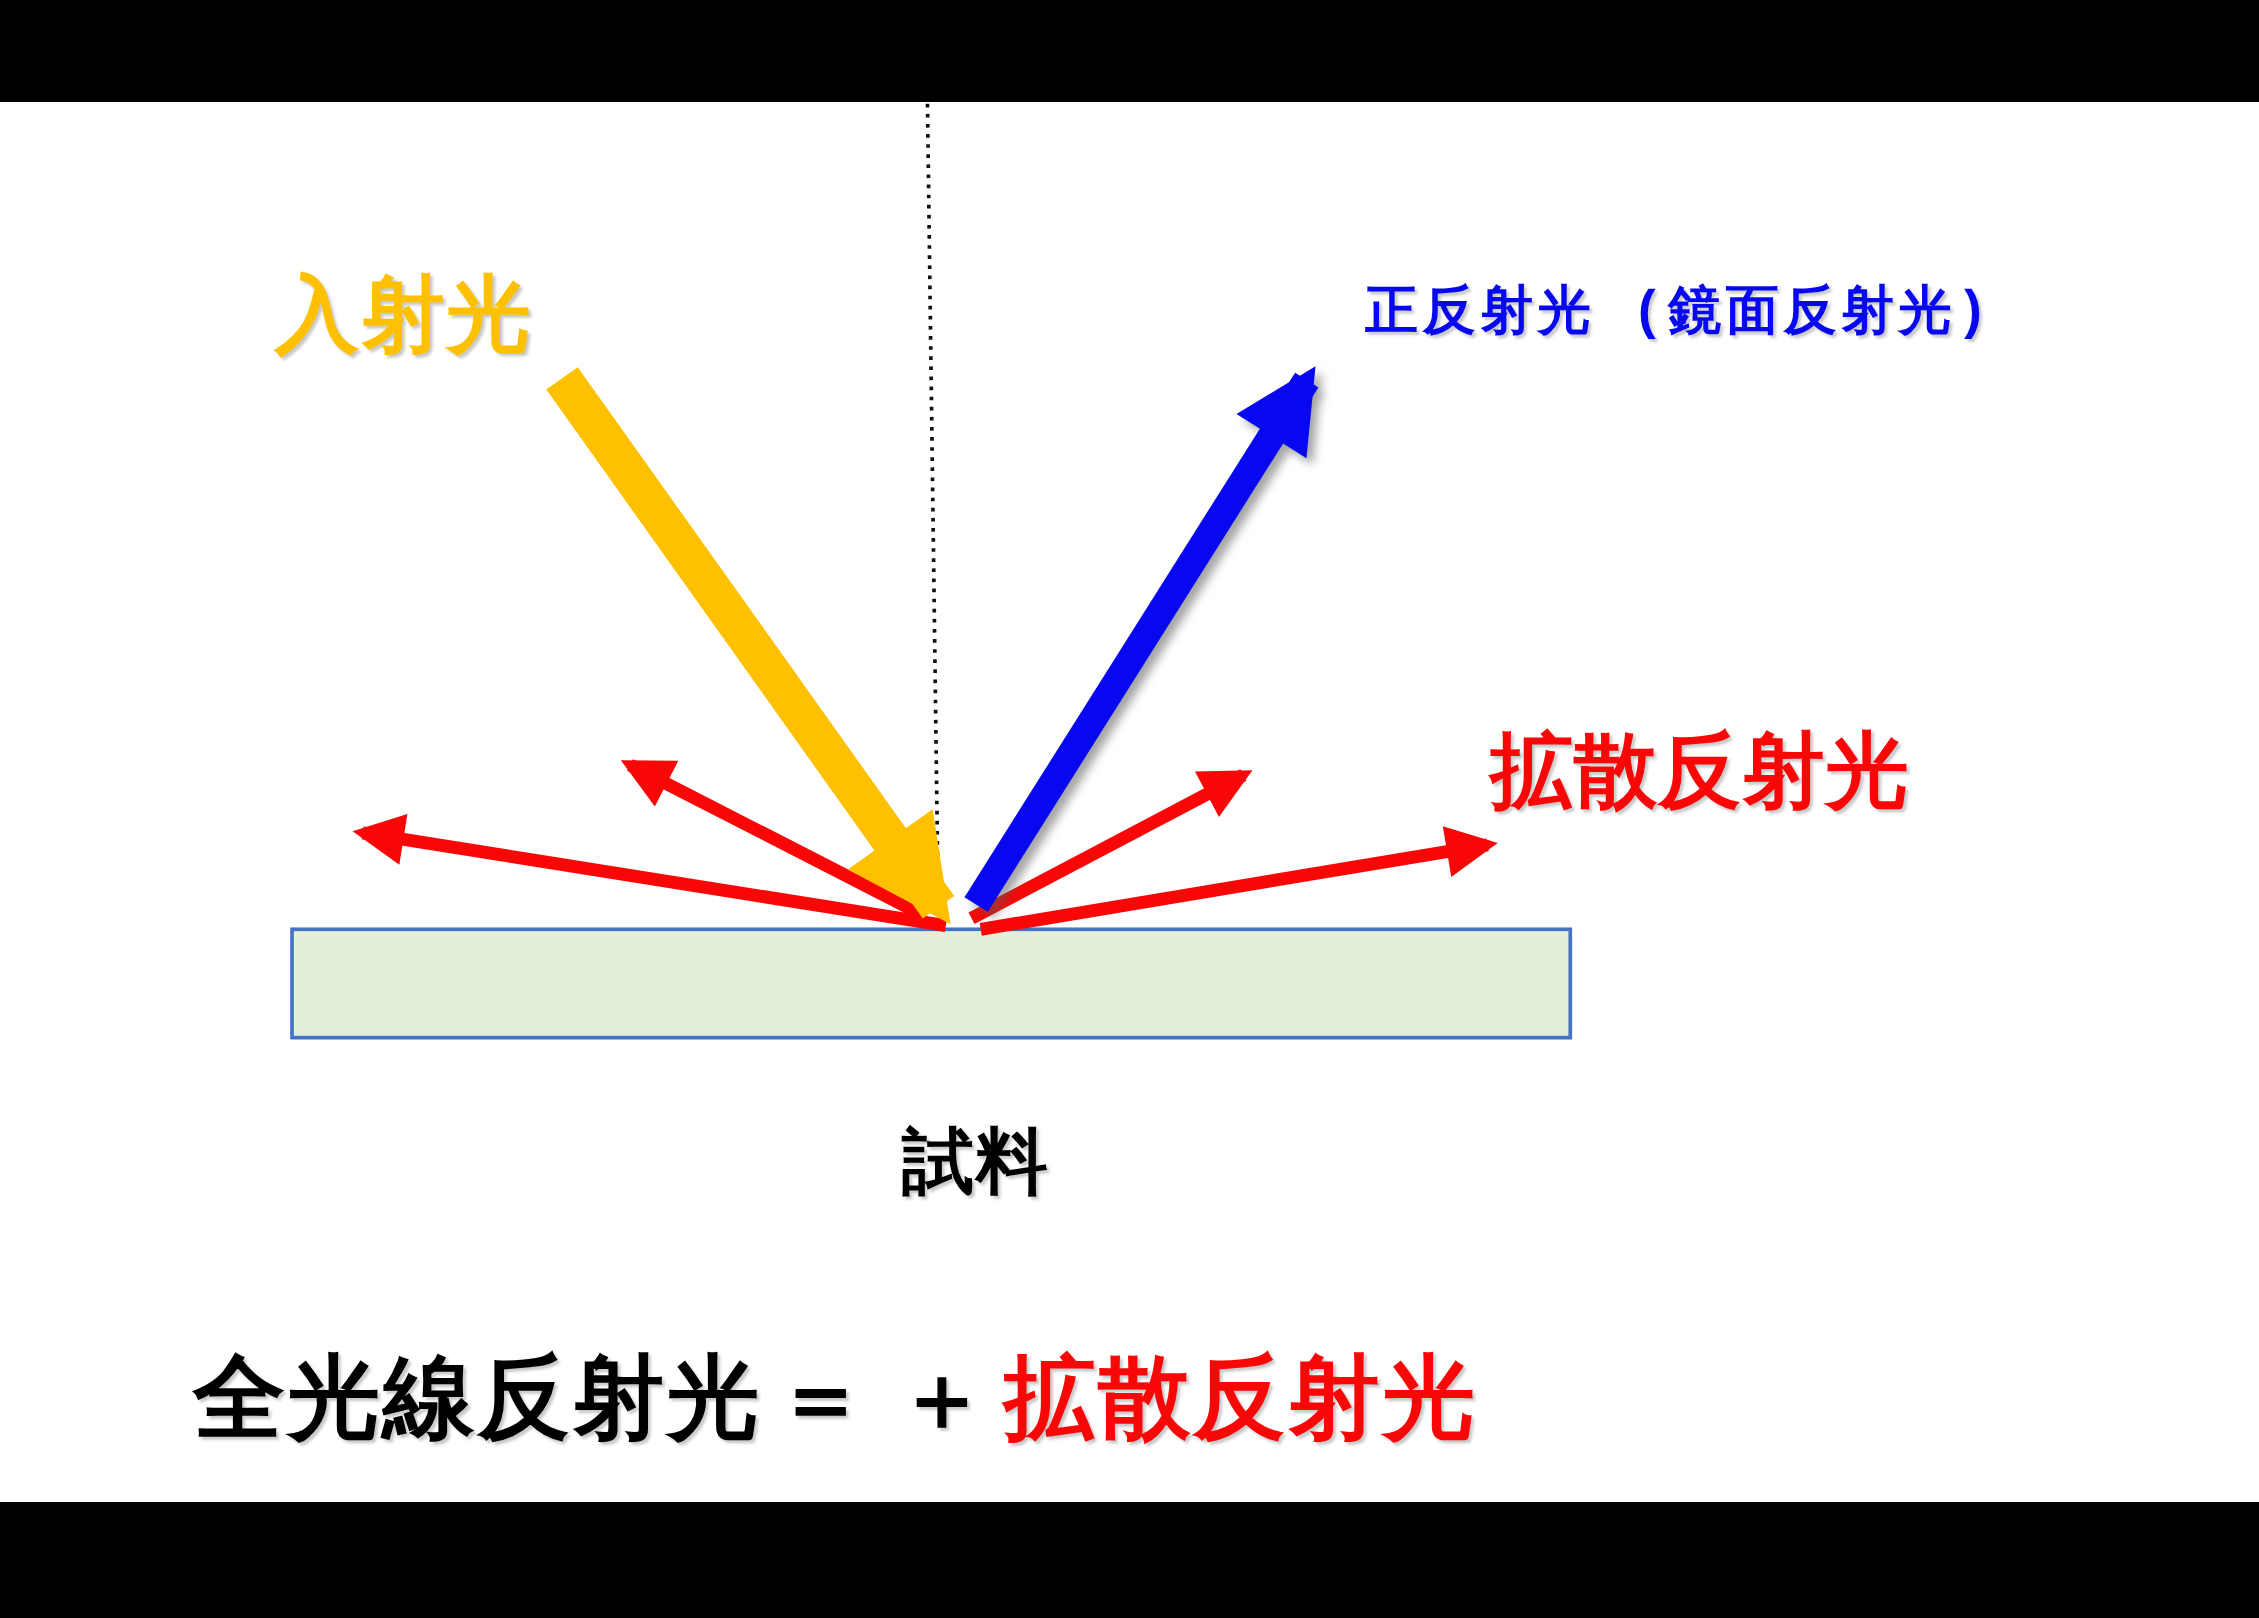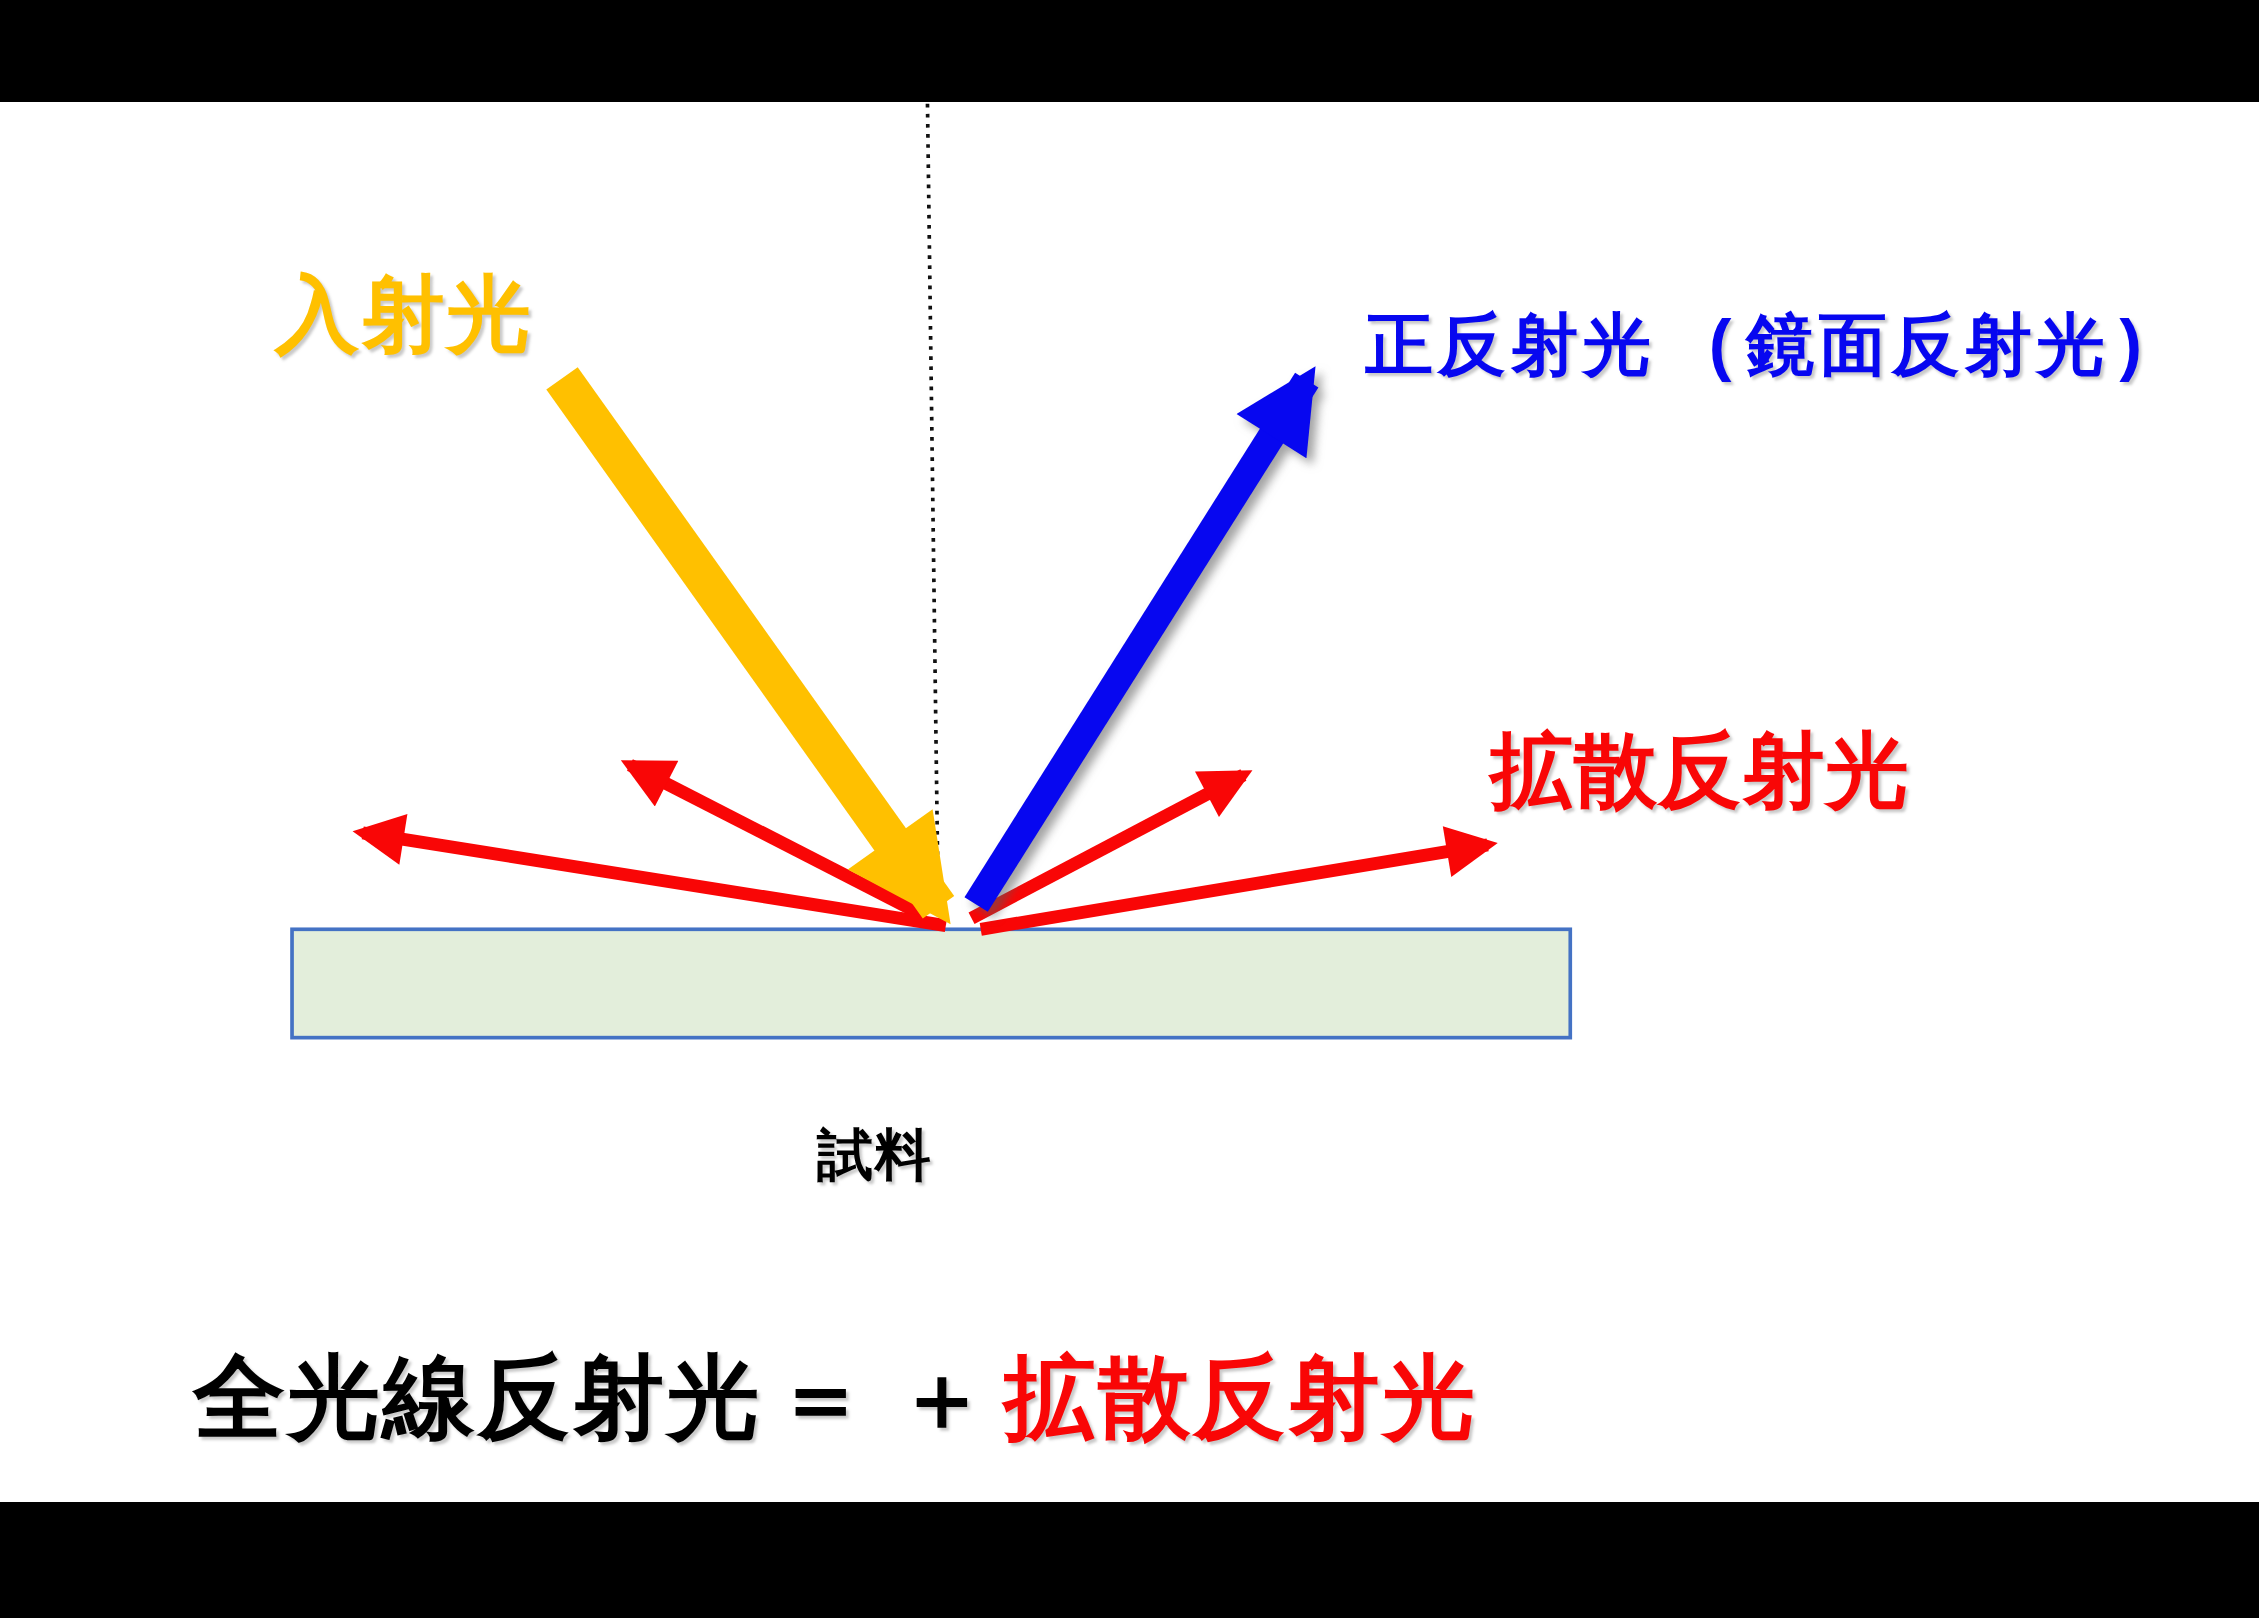--- a/index.html
+++ b/index.html
@@ -3,23 +3,23 @@
 <meta charset="utf-8">
 <style>
   html,body{margin:0;padding:0;background:#000;}
   .canvas{position:relative;width:2259px;height:1618px;background:var(--c-bar,#000);overflow:hidden;
           font-family:Liberation Mono, monospace;}
   .stage{position:absolute;left:0;top:102px;width:2259px;height:1400px;background:var(--c-stage,#fff);}
   svg.diagram{position:absolute;left:0;top:0;width:2259px;height:1618px;}
   .lbl{position:absolute;font-weight:800;line-height:1;white-space:nowrap;
        text-shadow:2.8px 2.8px 2.8px rgba(120,120,120,.40);}
   .lbl-incident{left:275px;top:279px;font-size:84px;color:var(--c-yellow);letter-spacing:1.8px;}
-  .lbl-specular{left:1365px;top:288px;font-size:68px;color:var(--c-blue);letter-spacing:4.6px;margin-top:28px;}
+  .lbl-specular{left:1365px;top:288px;font-size:53px;color:var(--c-blue);letter-spacing:4.6px;}
   .lbl-diffuse{left:1490px;top:736px;font-size:83px;color:var(--c-red);letter-spacing:0.9px;}
-  .lbl-sample{left:817px;top:1131px;font-size:56px;color:var(--c-black);letter-spacing:1.8px;}
+  .lbl-sample{left:902px;top:1131px;font-size:72px;color:var(--c-black);letter-spacing:1.8px;}
   .equation{position:absolute;left:193px;top:1359px;display:flex;align-items:flex-end;
             font-weight:800;font-size:92px;line-height:1;letter-spacing:2.8px;white-space:nowrap;
             text-shadow:2.8px 2.8px 2.8px rgba(120,120,120,.40);}
   .equation .op{margin:0 13px;}
   .eq-black{color:var(--c-black);}
   .eq-blue{color:var(--c-blue);}
   .eq-red{color:var(--c-red);}
   .shadow-blue{filter:drop-shadow(7px 7px 5px rgba(90,90,90,.55));}
 </style>
 </head>

